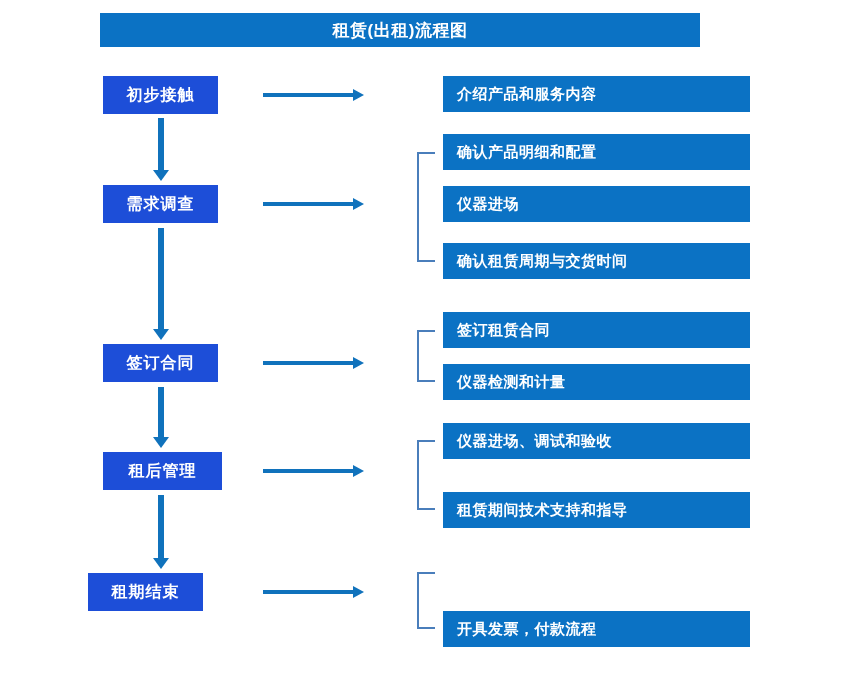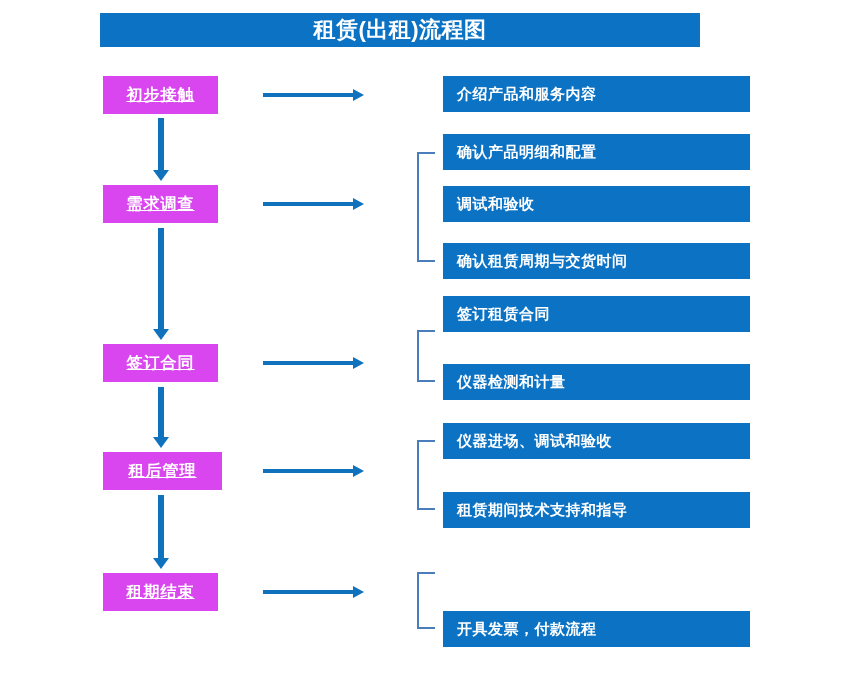--- a/index.html
+++ b/index.html
@@ -22,35 +22,34 @@
     position: absolute;
     left: 100px;
     top: 13px;
     width: 600px;
     height: 34px;
     background: #0b72c4;
     color: #ffffff;
     display: flex;
     align-items: center;
     justify-content: center;
-    font-size: 22px;
+    font-size: 17px;
     font-weight: bold;
     letter-spacing: 0.5px;
   }
   .stage-box {
     position: absolute;
-    background: #d946ef;
+    background: #1d4ed8;
     color: #ffffff;
     display: flex;
     align-items: center;
     justify-content: center;
     font-size: 16px;
     font-weight: bold;
     letter-spacing: 1px;
-    text-decoration: underline;
   }
   .detail-box {
     position: absolute;
     left: 443px;
     width: 307px;
     height: 36px;
     background: #0b72c4;
     color: #ffffff;
     display: flex;
     align-items: center;
@@ -120,21 +119,21 @@
   <div class="title-bar">租赁(出租)流程图</div>
 
   <div class="stage-box" style="left:103px; top:76px; width:115px; height:38px;">初步接触</div>
 
   <div class="stage-box" style="left:103px; top:185px; width:115px; height:38px;">需求调查</div>
 
   <div class="stage-box" style="left:103px; top:344px; width:115px; height:38px;">签订合同</div>
 
   <div class="stage-box" style="left:103px; top:452px; width:119px; height:38px;">租后管理</div>
 
-  <div class="stage-box" style="left:103px; top:573px; width:115px; height:38px;">租期结束</div>
+  <div class="stage-box" style="left:88px; top:573px; width:115px; height:38px;">租期结束</div>
 
   <div class="v-arrow" style="left:148px; top:118px; height:63px;">
     <div class="shaft" style="height:52px;"></div>
     <div class="head" style="top:52px;"></div>
   </div>
 
   <div class="v-arrow" style="left:148px; top:228px; height:112px;">
     <div class="shaft" style="height:101px;"></div>
     <div class="head" style="top:101px;"></div>
   </div>
@@ -179,25 +178,25 @@
   <div class="bracket" style="left:417px; top:330px; height:52px;"></div>
 
   <div class="bracket" style="left:417px; top:440px; height:70px;"></div>
 
   <div class="bracket" style="left:417px; top:572px; height:57px;"></div>
 
   <div class="detail-box" style="top:76px;">介绍产品和服务内容</div>
 
   <div class="detail-box" style="top:134px;">确认产品明细和配置</div>
 
-  <div class="detail-box" style="top:186px;">调试和验收</div>
+  <div class="detail-box" style="top:186px;">仪器进场</div>
 
   <div class="detail-box" style="top:243px;">确认租赁周期与交货时间</div>
 
-  <div class="detail-box" style="top:296px;">签订租赁合同</div>
+  <div class="detail-box" style="top:312px;">签订租赁合同</div>
 
   <div class="detail-box" style="top:364px;">仪器检测和计量</div>
 
   <div class="detail-box" style="top:423px;">仪器进场、调试和验收</div>
 
   <div class="detail-box" style="top:492px;">租赁期间技术支持和指导</div>
 
 
   <div class="detail-box" style="top:611px;">开具发票，付款流程</div>
 

